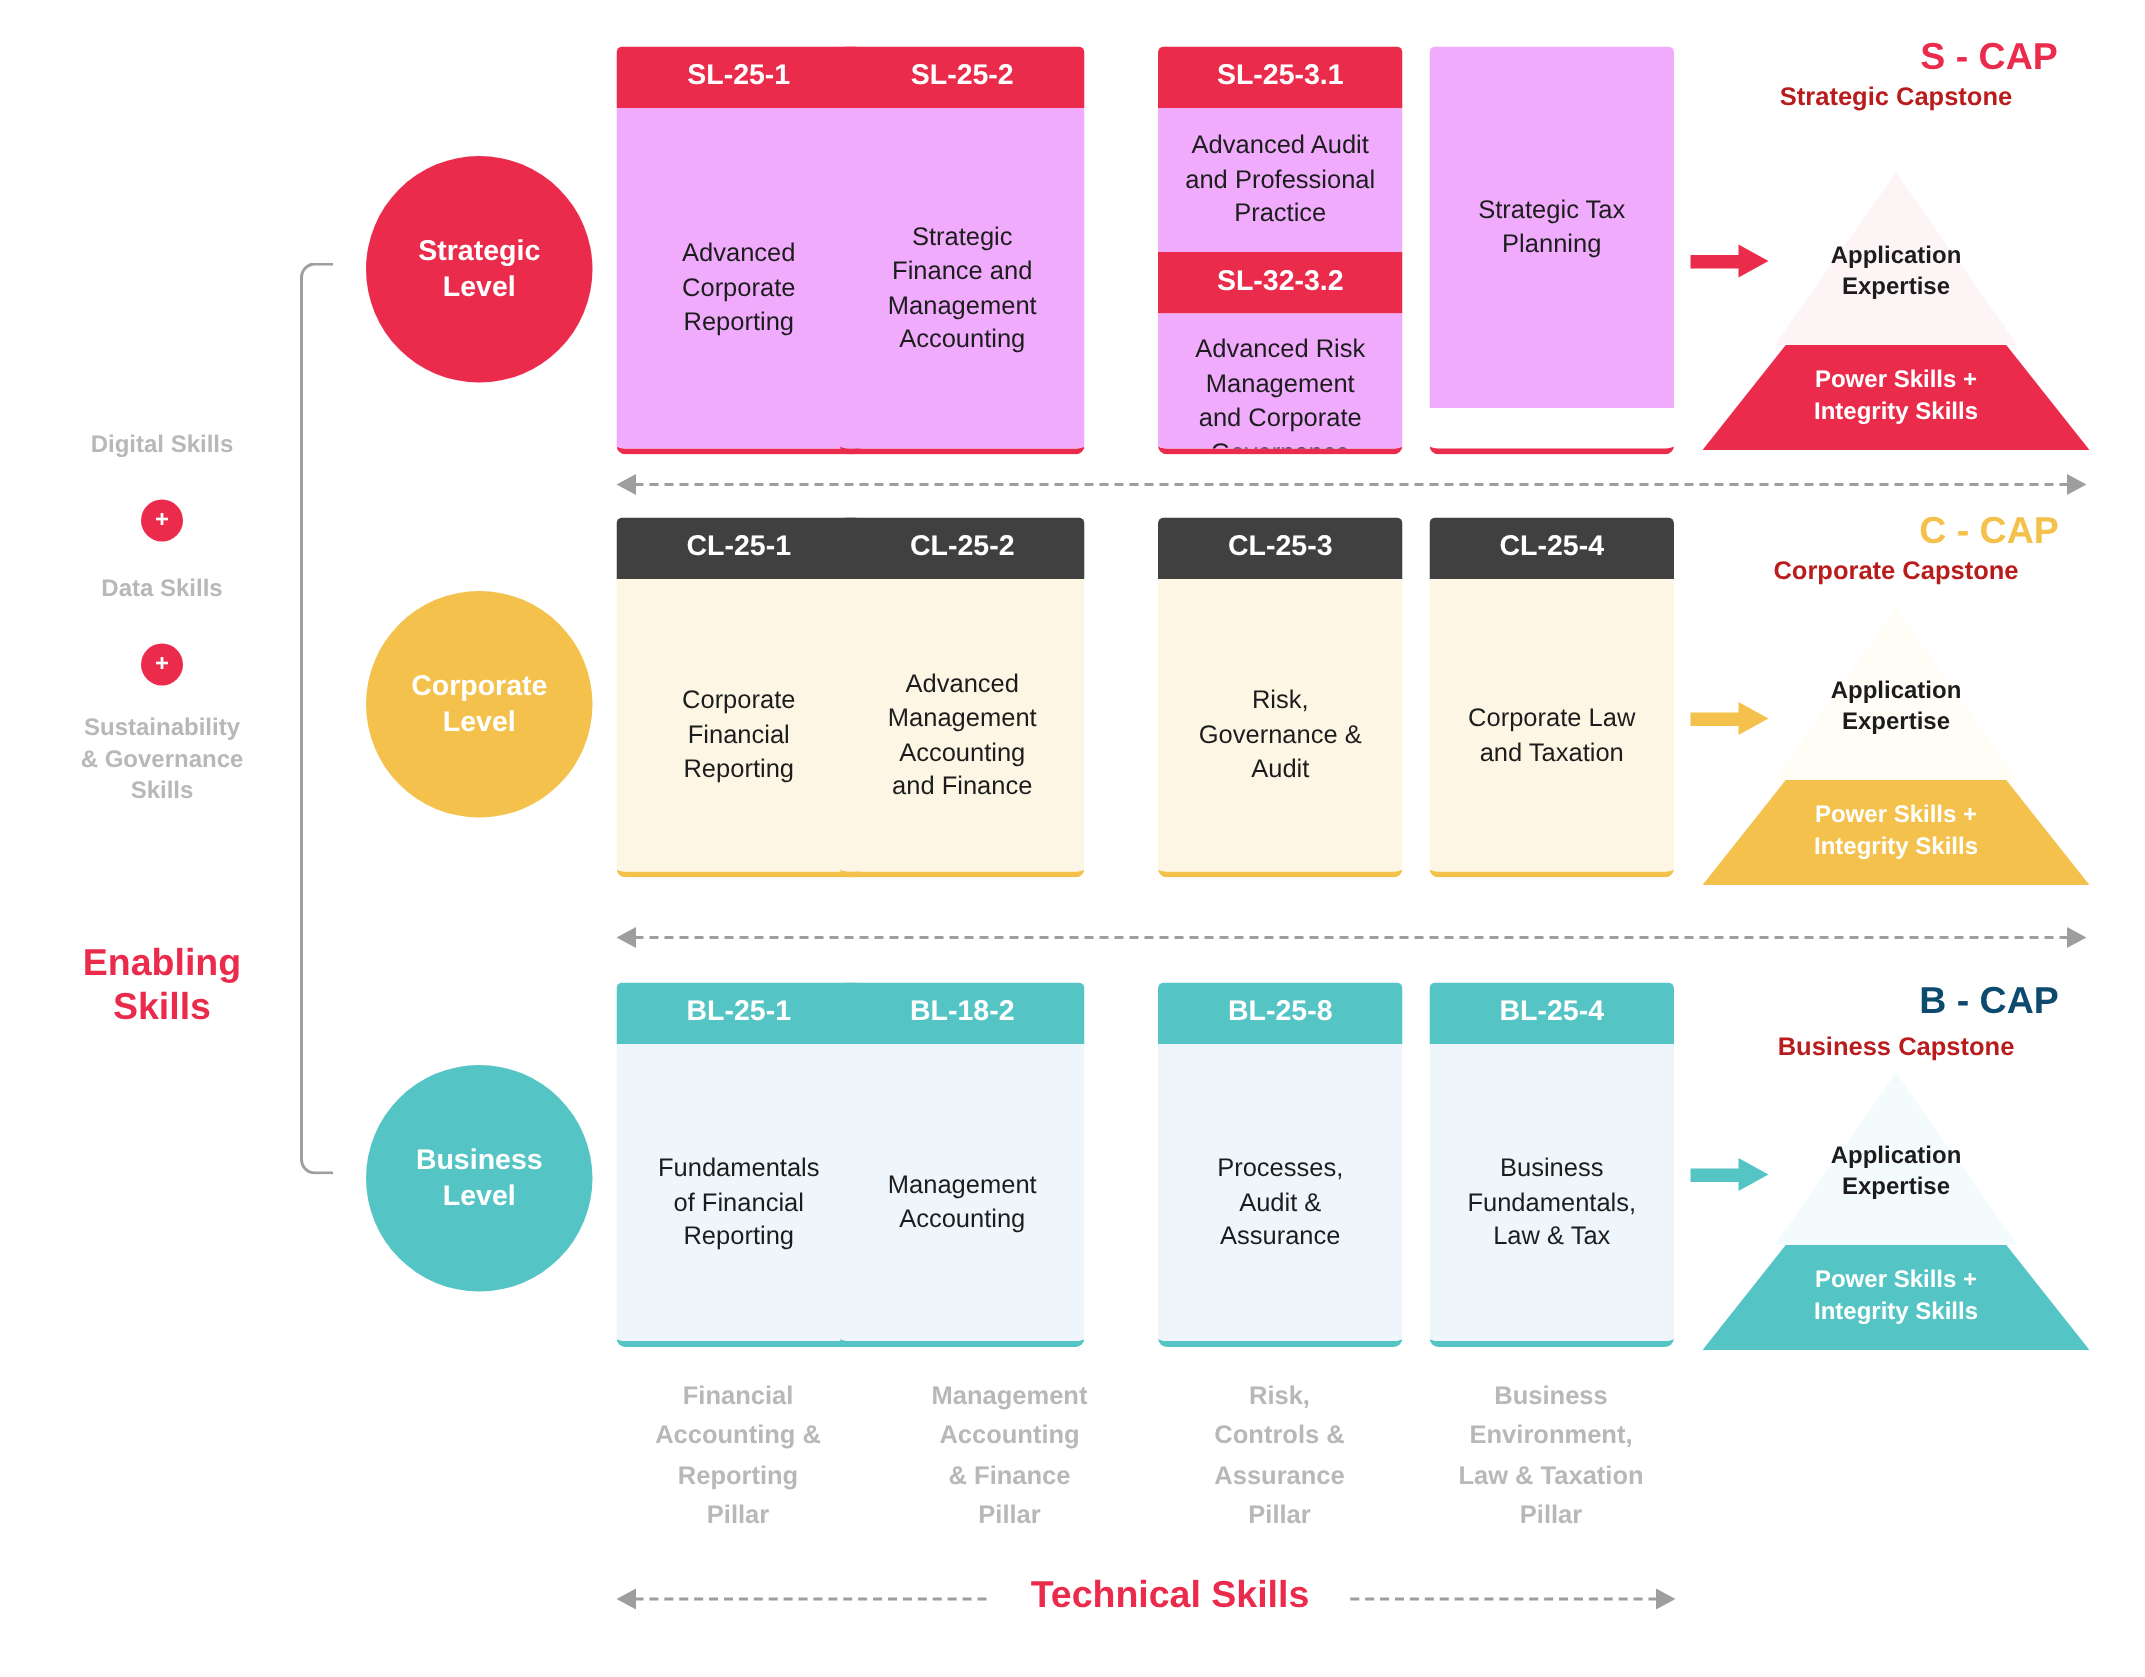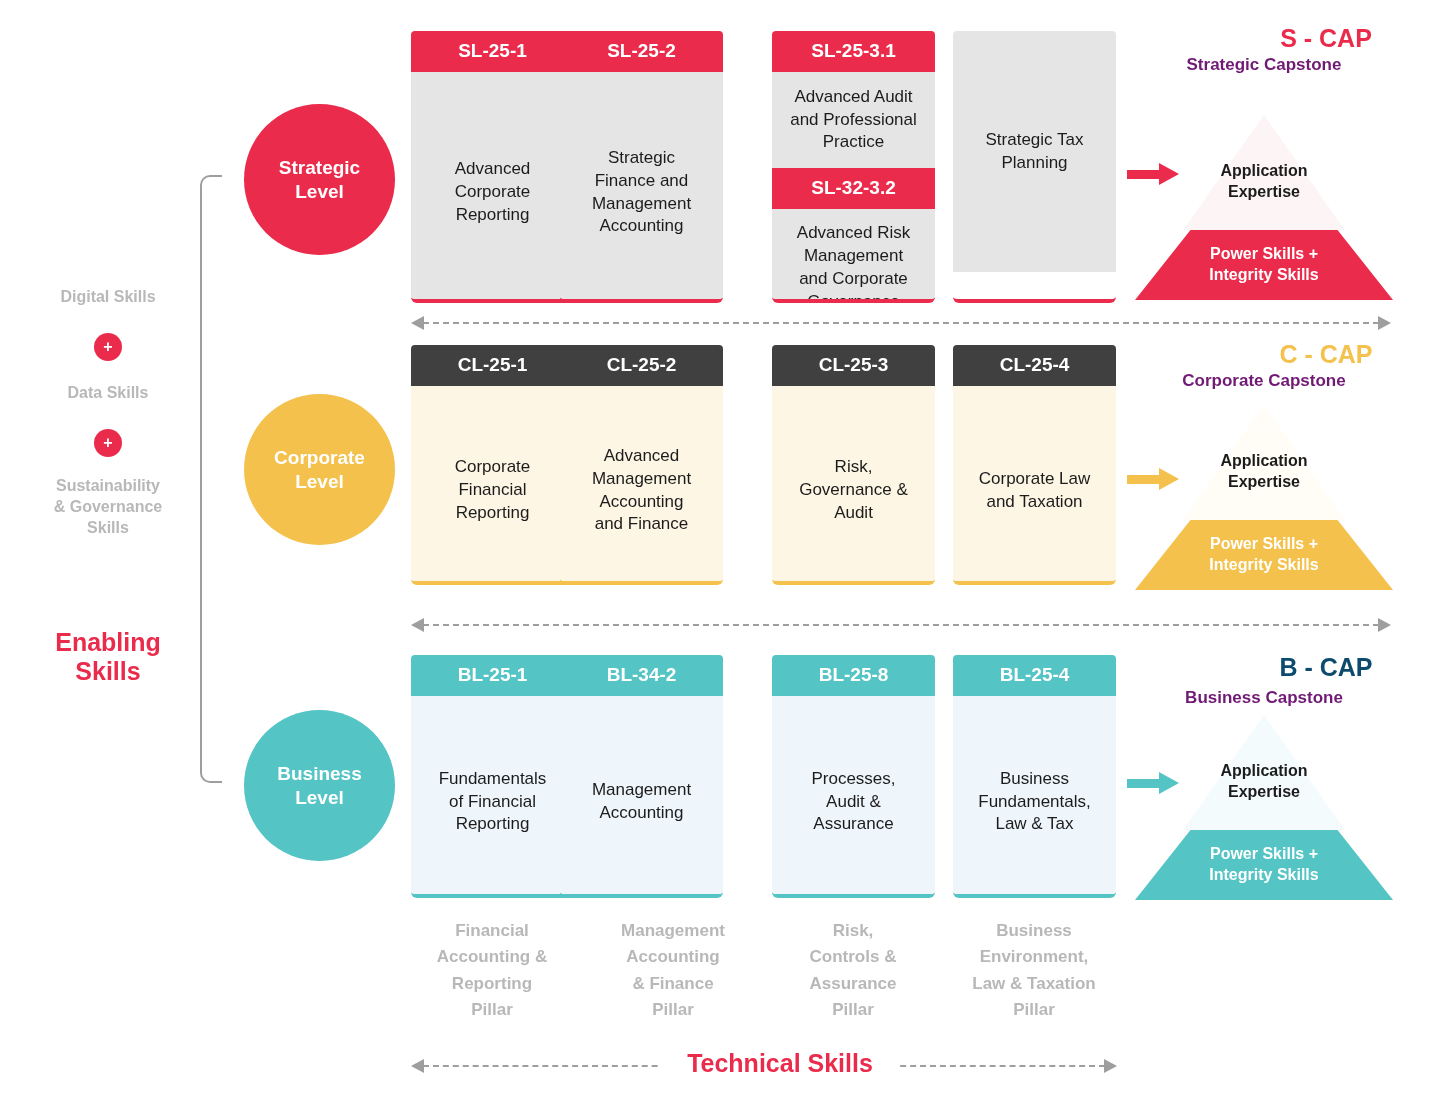--- a/index.html
+++ b/index.html
@@ -109,21 +109,21 @@
     font-size: 17px;
     line-height: 1.34;
     color: #1c1c1c;
     padding: 10px 8px;
     display: flex;
     align-items: center;
     justify-content: center;
   }
   
   .row-s .card-head { background: #ea2b4b; }
-  .row-s .card-body { background: #e5e5e5; }
+  .row-s .card-body { background: #f0abfc; }
   .row-s .card { border-bottom: 4px solid #ea2b4b; }
   
   .row-c .card-head { background: #404040; }
   .row-c .card-body { background: #fdf6e5; }
   .row-c .card { border-bottom: 4px solid #f3c14c; }
   
   .row-b .card-head { background: #55c4c4; }
   .row-b .card-body { background: #eef6fb; }
   .row-b .card { border-bottom: 4px solid #55c4c4; }
 
@@ -177,21 +177,21 @@
     text-align: center;
     font-weight: bold;
     font-size: 25px;
   }
   .cap-sub {
     position: absolute;
     left: 1135px;
     width: 258px;
     text-align: center;
     font-size: 17px;
-    color: #701a75;
+    color: #b91c1c;
     font-weight: bold;
   }
   .cap-s .cap-title { color: #ea2b4b; }
   .cap-c .cap-title { color: #f3c14c; }
   .cap-b .cap-title { color: #0c4a6e; }
 
   .pyramid {
     position: absolute;
     left: 1135px;
     width: 258px;
@@ -454,21 +454,21 @@
   </div>
 
   <div class="row-b">
     <div class="card col1">
       <div class="card-head">BL-25-1</div>
       <div class="card-body" style="white-space:pre-line;">Fundamentals
 of Financial
 Reporting</div>
     </div>
     <div class="card col2">
-      <div class="card-head">BL-34-2</div>
+      <div class="card-head">BL-18-2</div>
       <div class="card-body" style="white-space:pre-line;">Management
 Accounting</div>
     </div>
     <div class="card col3">
       <div class="card-head">BL-25-8</div>
       <div class="card-body" style="white-space:pre-line;">Processes,
 Audit &amp;
 Assurance</div>
     </div>
     <div class="card col4">

